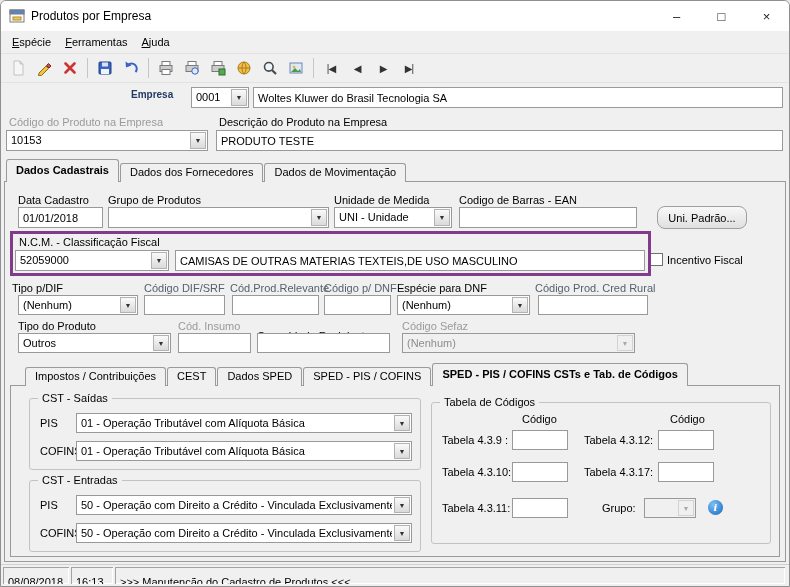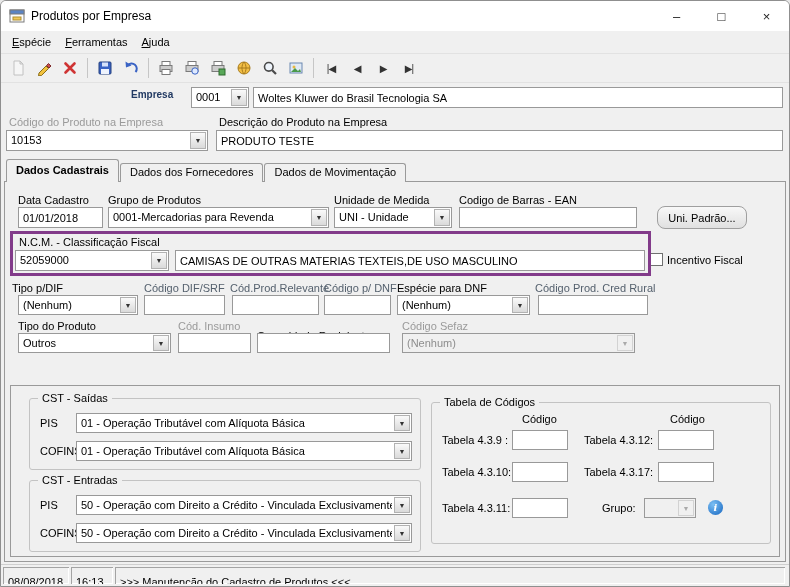--- a/index.html
+++ b/index.html
@@ -248,21 +248,20 @@
 
   <div class="page" style="left:3px; right:3px; top:180px; bottom:24px;">
 
     <span class="lbl" style="left:13px; top:12px;">Data Cadastro</span>
     <span class="lbl" style="left:103px; top:12px;">Grupo de Produtos</span>
     <span class="lbl" style="left:329px; top:12px;">Unidade de Medida</span>
     <span class="lbl" style="left:454px; top:12px;">Codigo de Barras - EAN</span>
 
     <input class="txt" style="left: 13px; top: 25px; width: 85px;" value="01/01/2018">
     <div class="combo" style="left:103px; top:25px; width:221px;">
-      <span class="combo-val">0001-Mercadorias para Revenda</span>
       <span class="combo-btn">▼</span>
     </div>
     <div class="combo" style="left:329px; top:25px; width:118px;">
       <span class="combo-val">UNI - Unidade</span>
       <span class="combo-btn">▼</span>
     </div>
     <input class="txt" style="left: 454px; top: 25px; width: 178px;" value="">
     <button class="btn" style="left:652px; top:24px; width:90px; height:23px;border-radius:8px;">Uni. Padrão...</button>
 
     <div class="ncm-highlight" style="left:5px; top:49px; width:641px; height:45px;"></div>
@@ -305,20 +304,27 @@
       <span class="combo-val">Outros</span>
       <span class="combo-btn">▼</span>
     </div>
     <input class="txt" style="left: 173px; top: 151px; width: 73px; height: 20px;" value="">
     <input class="txt" style="left: 252px; top: 151px; width: 133px; height: 20px;" value="">
     <div class="combo disabled" style="left:397px; top:151px; width:233px; height:20px;">
       <span class="combo-val">(Nenhum)</span>
       <span class="combo-btn">▼</span>
     </div>
 
+    <div class="tabstrip" style="left:20px; top:181px; height:23px;">
+      <span class="tab">Impostos / Contribuições</span>
+      <span class="tab">CEST</span>
+      <span class="tab">Dados SPED</span>
+      <span class="tab">SPED - PIS / COFINS</span>
+      <span class="tab active">SPED - PIS / COFINS CSTs e Tab. de Códigos</span>
+    </div>
 
     <div class="page" style="left:5px; right:5px; top:203px; bottom:4px;">
 
       <div class="fieldset" style="left:18px; top:12px; width:392px; height:72px;">
         <span class="fs-title">CST - Saídas</span>
         <span class="lbl" style="left:10px; top:18px;">PIS</span>
         <div class="combo" style="left:46px; top:14px; width:336px; height:20px;">
           <span class="combo-val">01 - Operação Tributável com Alíquota Básica</span>
           <span class="combo-btn">▼</span>
         </div>

